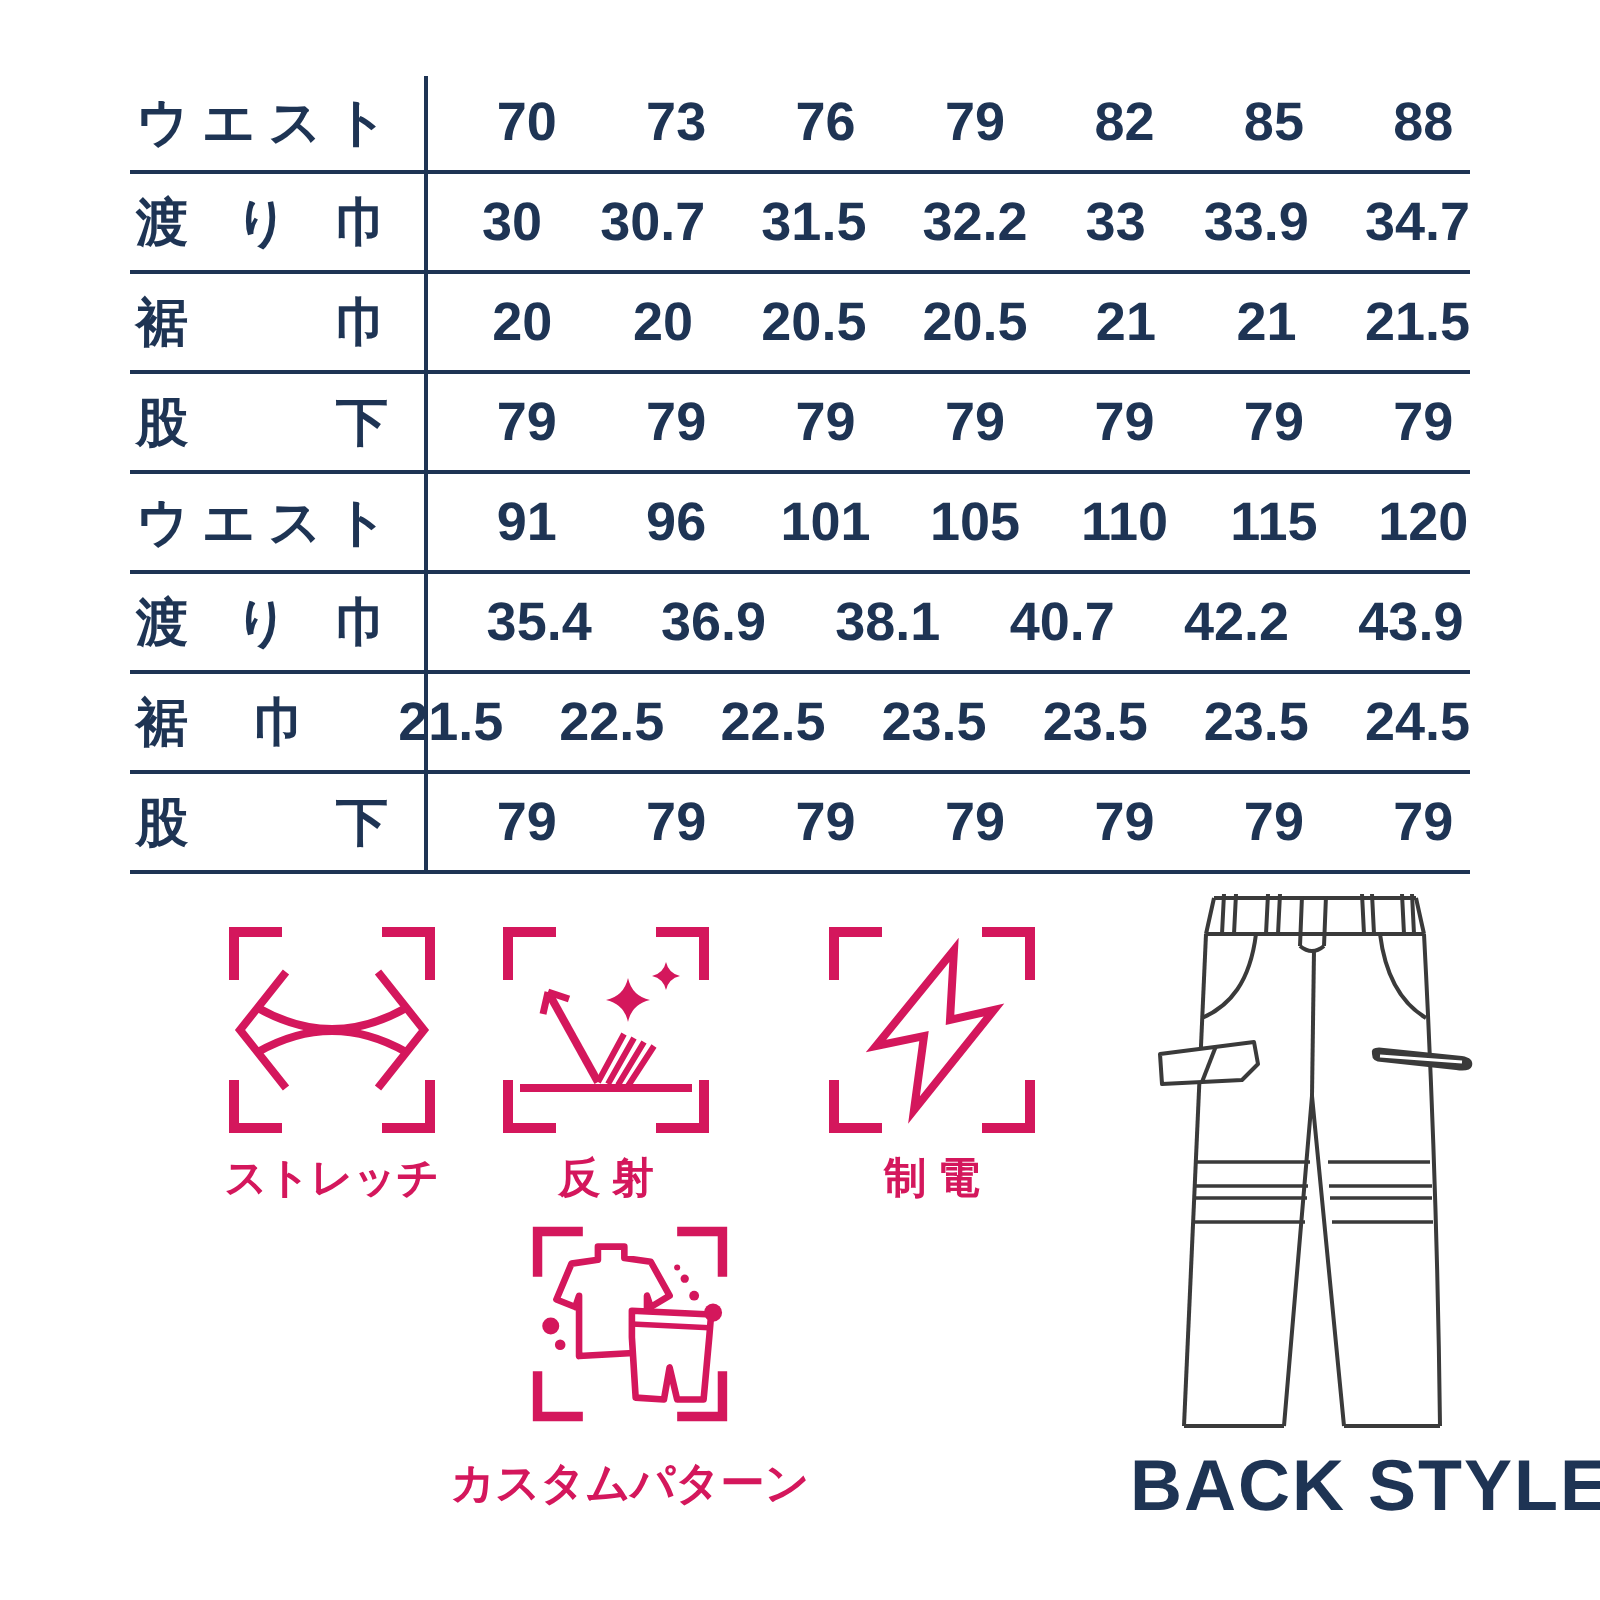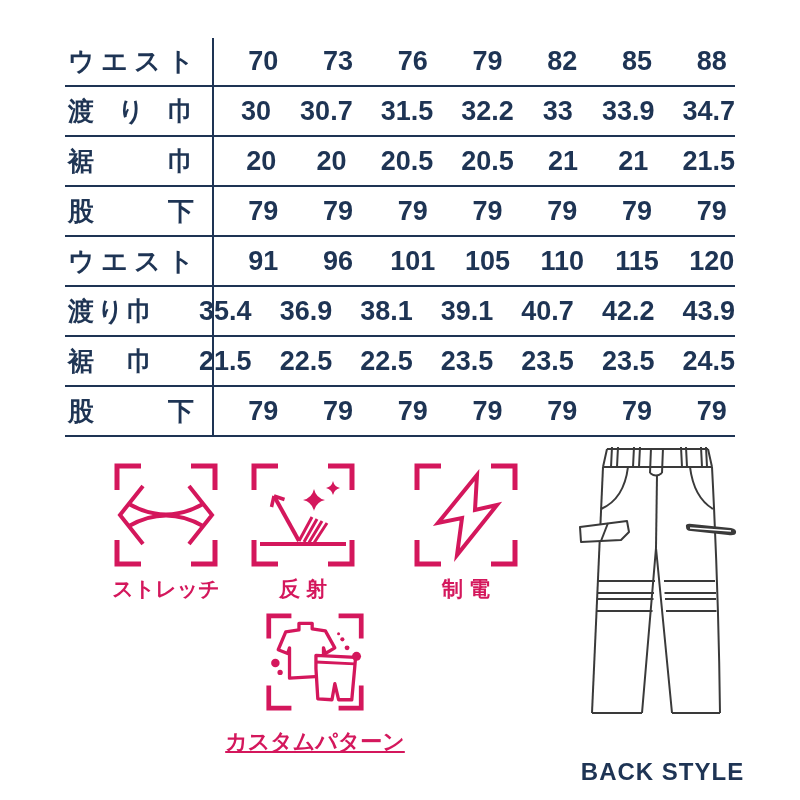--- a/index.html
+++ b/index.html
@@ -22,26 +22,26 @@
   .t-vals{flex:1;display:flex;}
   .t-cell{flex:1;display:flex;align-items:center;justify-content:center;font-size:27px;font-weight:600;color:var(--navy);padding-left:28px;}
   .t-divider{position:absolute;left:147px;top:1px;bottom:0;width:2px;background:var(--navy);}
   
   .feature{position:absolute;width:106px;text-align:left;}
   .feature svg{display:block;}
   .feature-label{
     position:relative;left:50%;transform:translateX(-50%);width:max-content;
     margin-top:7px;font-size:21px;font-weight:600;color:var(--accent);white-space:nowrap;
   }
-  .feature-custom .feature-label{margin-top:15px;font-size:22px;text-decoration:underline;}
+  .feature-custom .feature-label{margin-top:15px;font-size:22px;}
   
   .figure{position:absolute;left:565px;top:443px;width:230px;}
   .figure-caption{
-    position:absolute;left:565px;top:722px;width:195px;text-align:center;
-    font-size:24px;font-weight:700;color:var(--navy);letter-spacing:1px;white-space:nowrap;margin-top:36px;
+    position:absolute;left:565px;top:722px;width:195px;text-align:right;
+    font-size:36px;font-weight:700;color:var(--navy);letter-spacing:1px;white-space:nowrap;
   }
   .stroke-a{stroke:var(--accent);fill:none;}
   .fill-a{fill:var(--accent);stroke:none;}
 </style>
 </head>
 <body>
 
 <div class="page">
 
   <div id="size-table">
@@ -129,21 +129,20 @@
       <div class="t-row">
         <div class="t-label">
           <span>渡</span>
           <span>り</span>
           <span>巾</span>
         </div>
         <div class="t-vals">
           <div class="t-cell">35.4</div>
           <div class="t-cell">36.9</div>
           <div class="t-cell">38.1</div>
-          <div class="t-cell">39.1</div>
           <div class="t-cell">40.7</div>
           <div class="t-cell">42.2</div>
           <div class="t-cell">43.9</div>
         </div>
       </div>
       <div class="t-row">
         <div class="t-label">
           <span>裾</span>
           <span>巾</span>
         </div>

